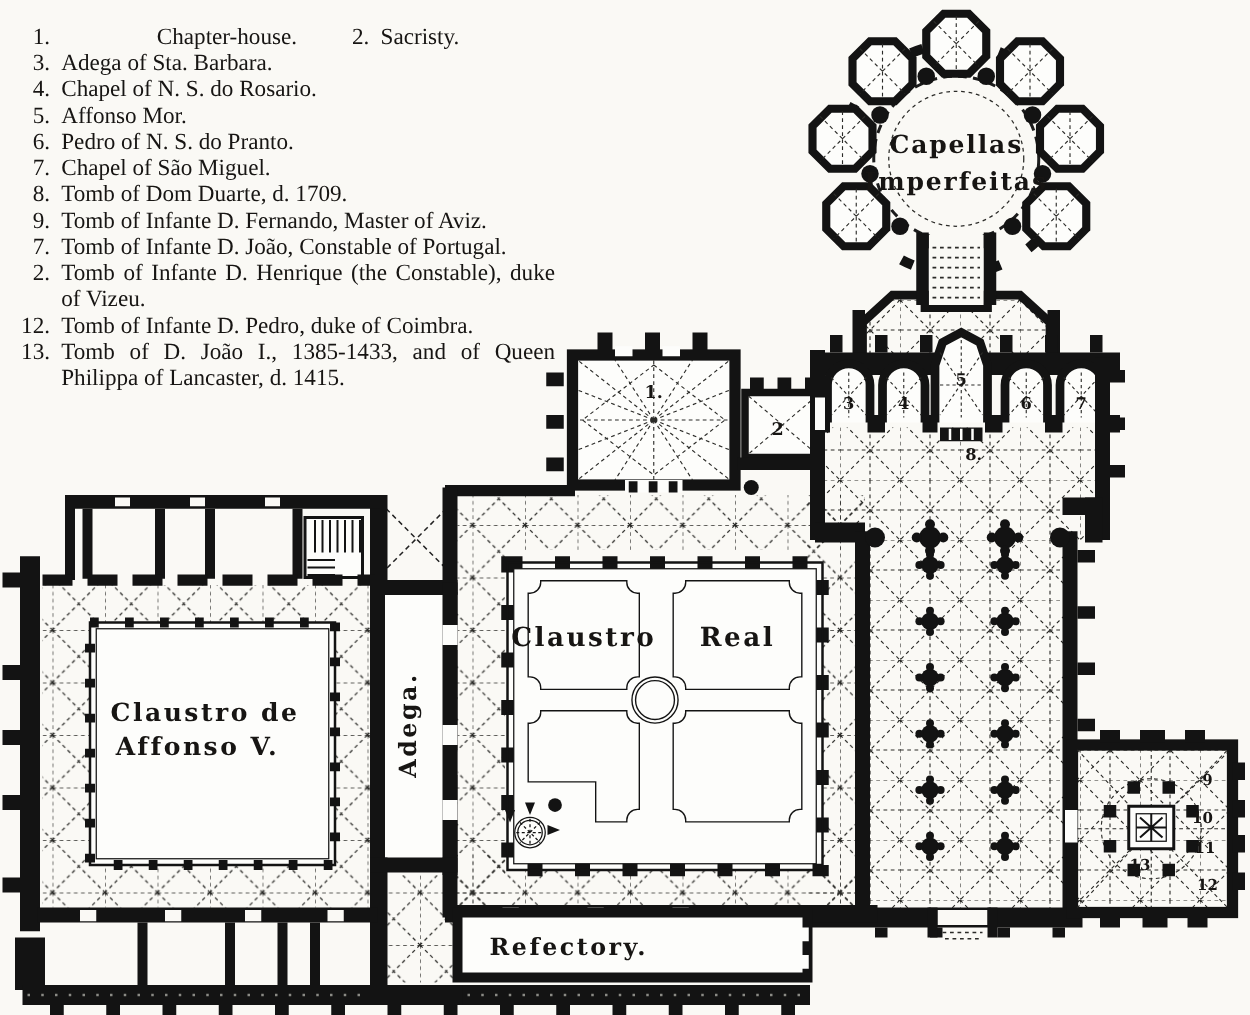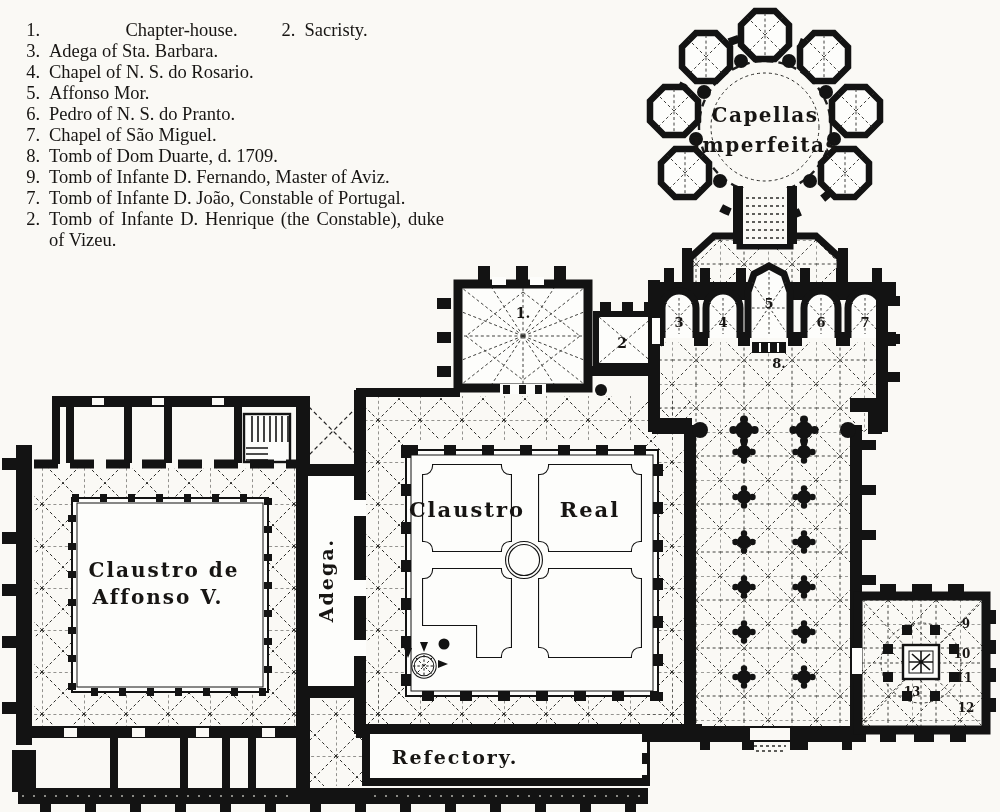--- a/index.html
+++ b/index.html
@@ -55,20 +55,28 @@
       <div class="ltext">Tomb of Infante D. Fernando, Master of Aviz.</div>
     </div>
     <div class="lrow">
       <span class="lnum">7.</span>
       <div class="ltext">Tomb of Infante D. João, Constable of Portugal.</div>
     </div>
     <div class="lrow">
       <span class="lnum">2.</span>
       <div class="ltext">Tomb of Infante D. Henrique (the Constable), duke of Vizeu.</div>
     </div>
+    <div class="lrow">
+      <span class="lnum">12.</span>
+      <div class="ltext">Tomb of Infante D. Pedro, duke of Coimbra.</div>
+    </div>
+    <div class="lrow">
+      <span class="lnum">13.</span>
+      <div class="ltext">Tomb of D. João I., 1385-1433, and of Queen Philippa of Lancaster, d. 1415.</div>
+    </div>
   </div>
 
   <svg width="1000" height="812" viewBox="0 0 1000 812">
     <defs>
       <pattern id="vw" patternUnits="userSpaceOnUse" width="42" height="42">
         <path d="M0,0 L42,42 M42,0 L0,42 M0,0 H42 M0,0 V42" stroke="#2b2b28" stroke-width="1" fill="none" stroke-dasharray="3 2.7"></path>
       </pattern>
       <pattern id="vc" patternUnits="userSpaceOnUse" width="48" height="48">
         <path d="M0,0 L48,48 M48,0 L0,48 M0,0 H48 M0,0 V48 M24,0 V48 M0,24 H48" stroke="#2b2b28" stroke-width="0.9" fill="none" stroke-dasharray="3 2.8"></path>
       </pattern>

